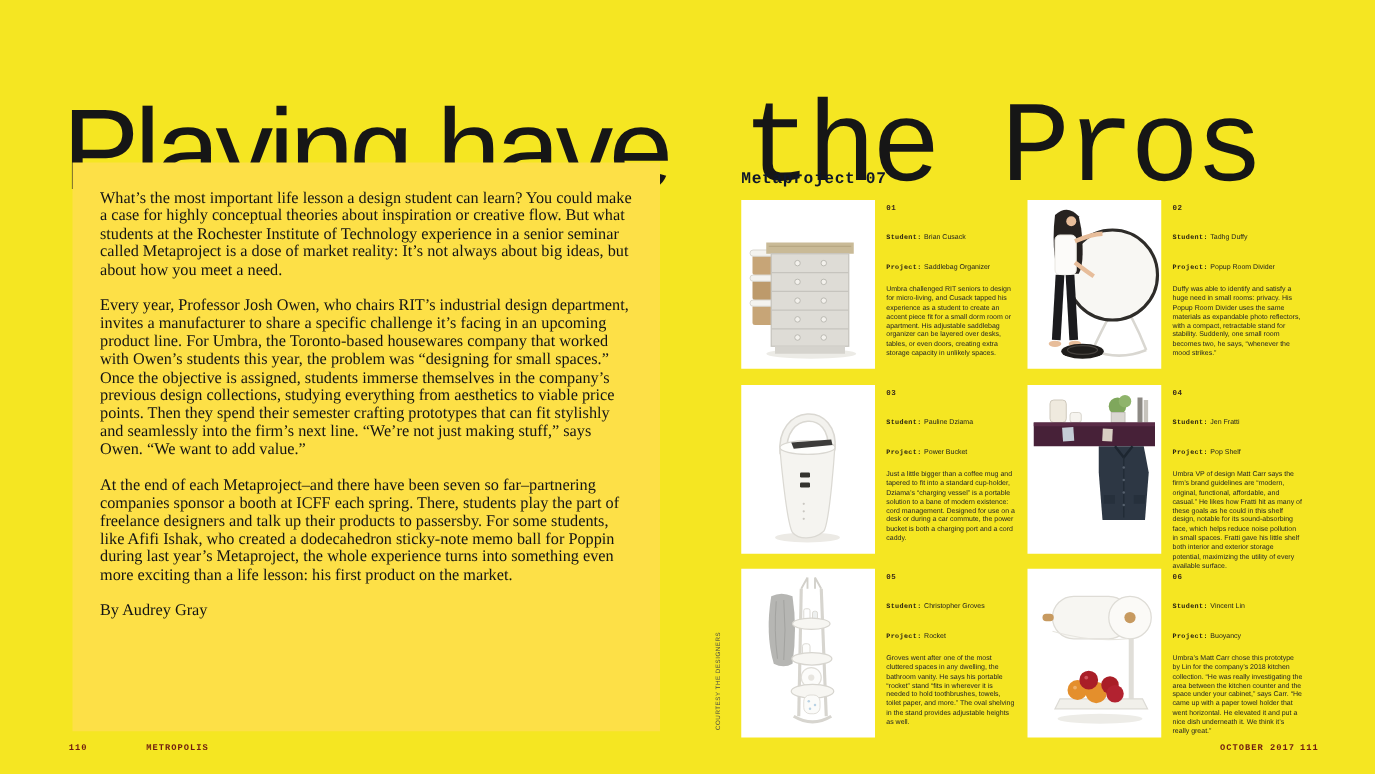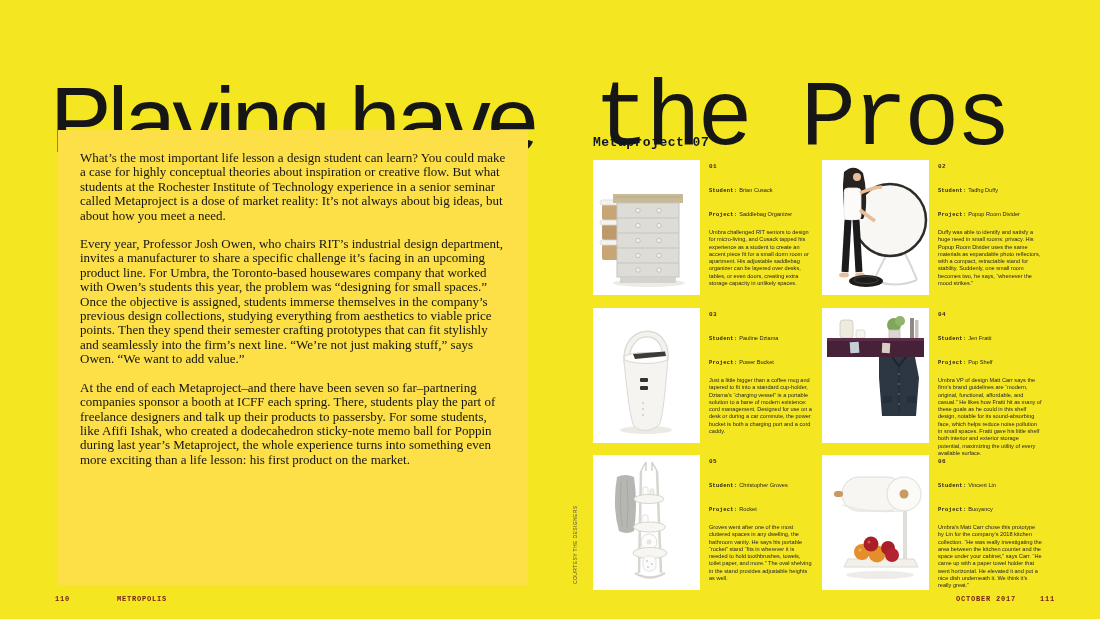--- a/index.html
+++ b/index.html
@@ -99,34 +99,35 @@
   .folio{
     position:absolute;top:595px;
     font-family:"Liberation Mono",monospace;
     font-weight:bold;font-size:7px;letter-spacing:0.8px;
     color:#6F1C10;
     display:flex;
   }
   .folio-left{left:55px;}
   .folio-left .sp{margin-left:47px;}
   .folio-right{right:45px;}
-  .folio-right .sp{margin-left:24px;}
+  .folio-right .sp{margin-left:4px;}
 </style>
 </head>
 <body>
 
 <div>
 
   <h1 class="title title-left">Playing have</h1>
   <h1 class="title title-right">the Pros</h1>
 
   <section class="article-box">
     <p>What’s the most important life lesson a design student can learn? You could make a case for highly conceptual theories about inspiration or creative flow. But what students at the Rochester Institute of Technology experience in a senior seminar called Metaproject is a dose of market reality: It’s not always about big ideas, but about how you meet a need.</p>
     <p>Every year, Professor Josh Owen, who chairs RIT’s industrial design department, invites a manufacturer to share a specific challenge it’s facing in an upcoming product line. For Umbra, the Toronto-based housewares company that worked with Owen’s students this year, the problem was “designing for small spaces.” Once the objective is assigned, students immerse themselves in the company’s previous design collections, studying everything from aesthetics to viable price points. Then they spend their semester crafting prototypes that can fit stylishly and seamlessly into the firm’s next line. “We’re not just making stuff,” says Owen. “We want to add value.”</p>
     <p>At the end of each Metaproject–and there have been seven so far–partnering companies sponsor a booth at ICFF each spring. There, students play the part of freelance designers and talk up their products to passersby. For some students, like Afifi Ishak, who created a dodecahedron sticky-note memo ball for Poppin during last year’s Metaproject, the whole experience turns into something even more exciting than a life lesson: his first product on the market.</p>
+    <p class="byline">By Audrey Gray</p>
   </section>
 
   <h2 class="meta-heading">Metaproject 07</h2>
 
   <div class="cell c1 r1">
     <div class="photo">
       <svg viewBox="0 0 107 135">
         <ellipse cx="56" cy="123" rx="36" ry="4" fill="#ecebe6"></ellipse>
         <rect x="9" y="44" width="21" height="16" rx="2" fill="#c7a577"></rect>
         <rect x="9" y="64" width="21" height="16" rx="2" fill="#bd9a6b"></rect>

